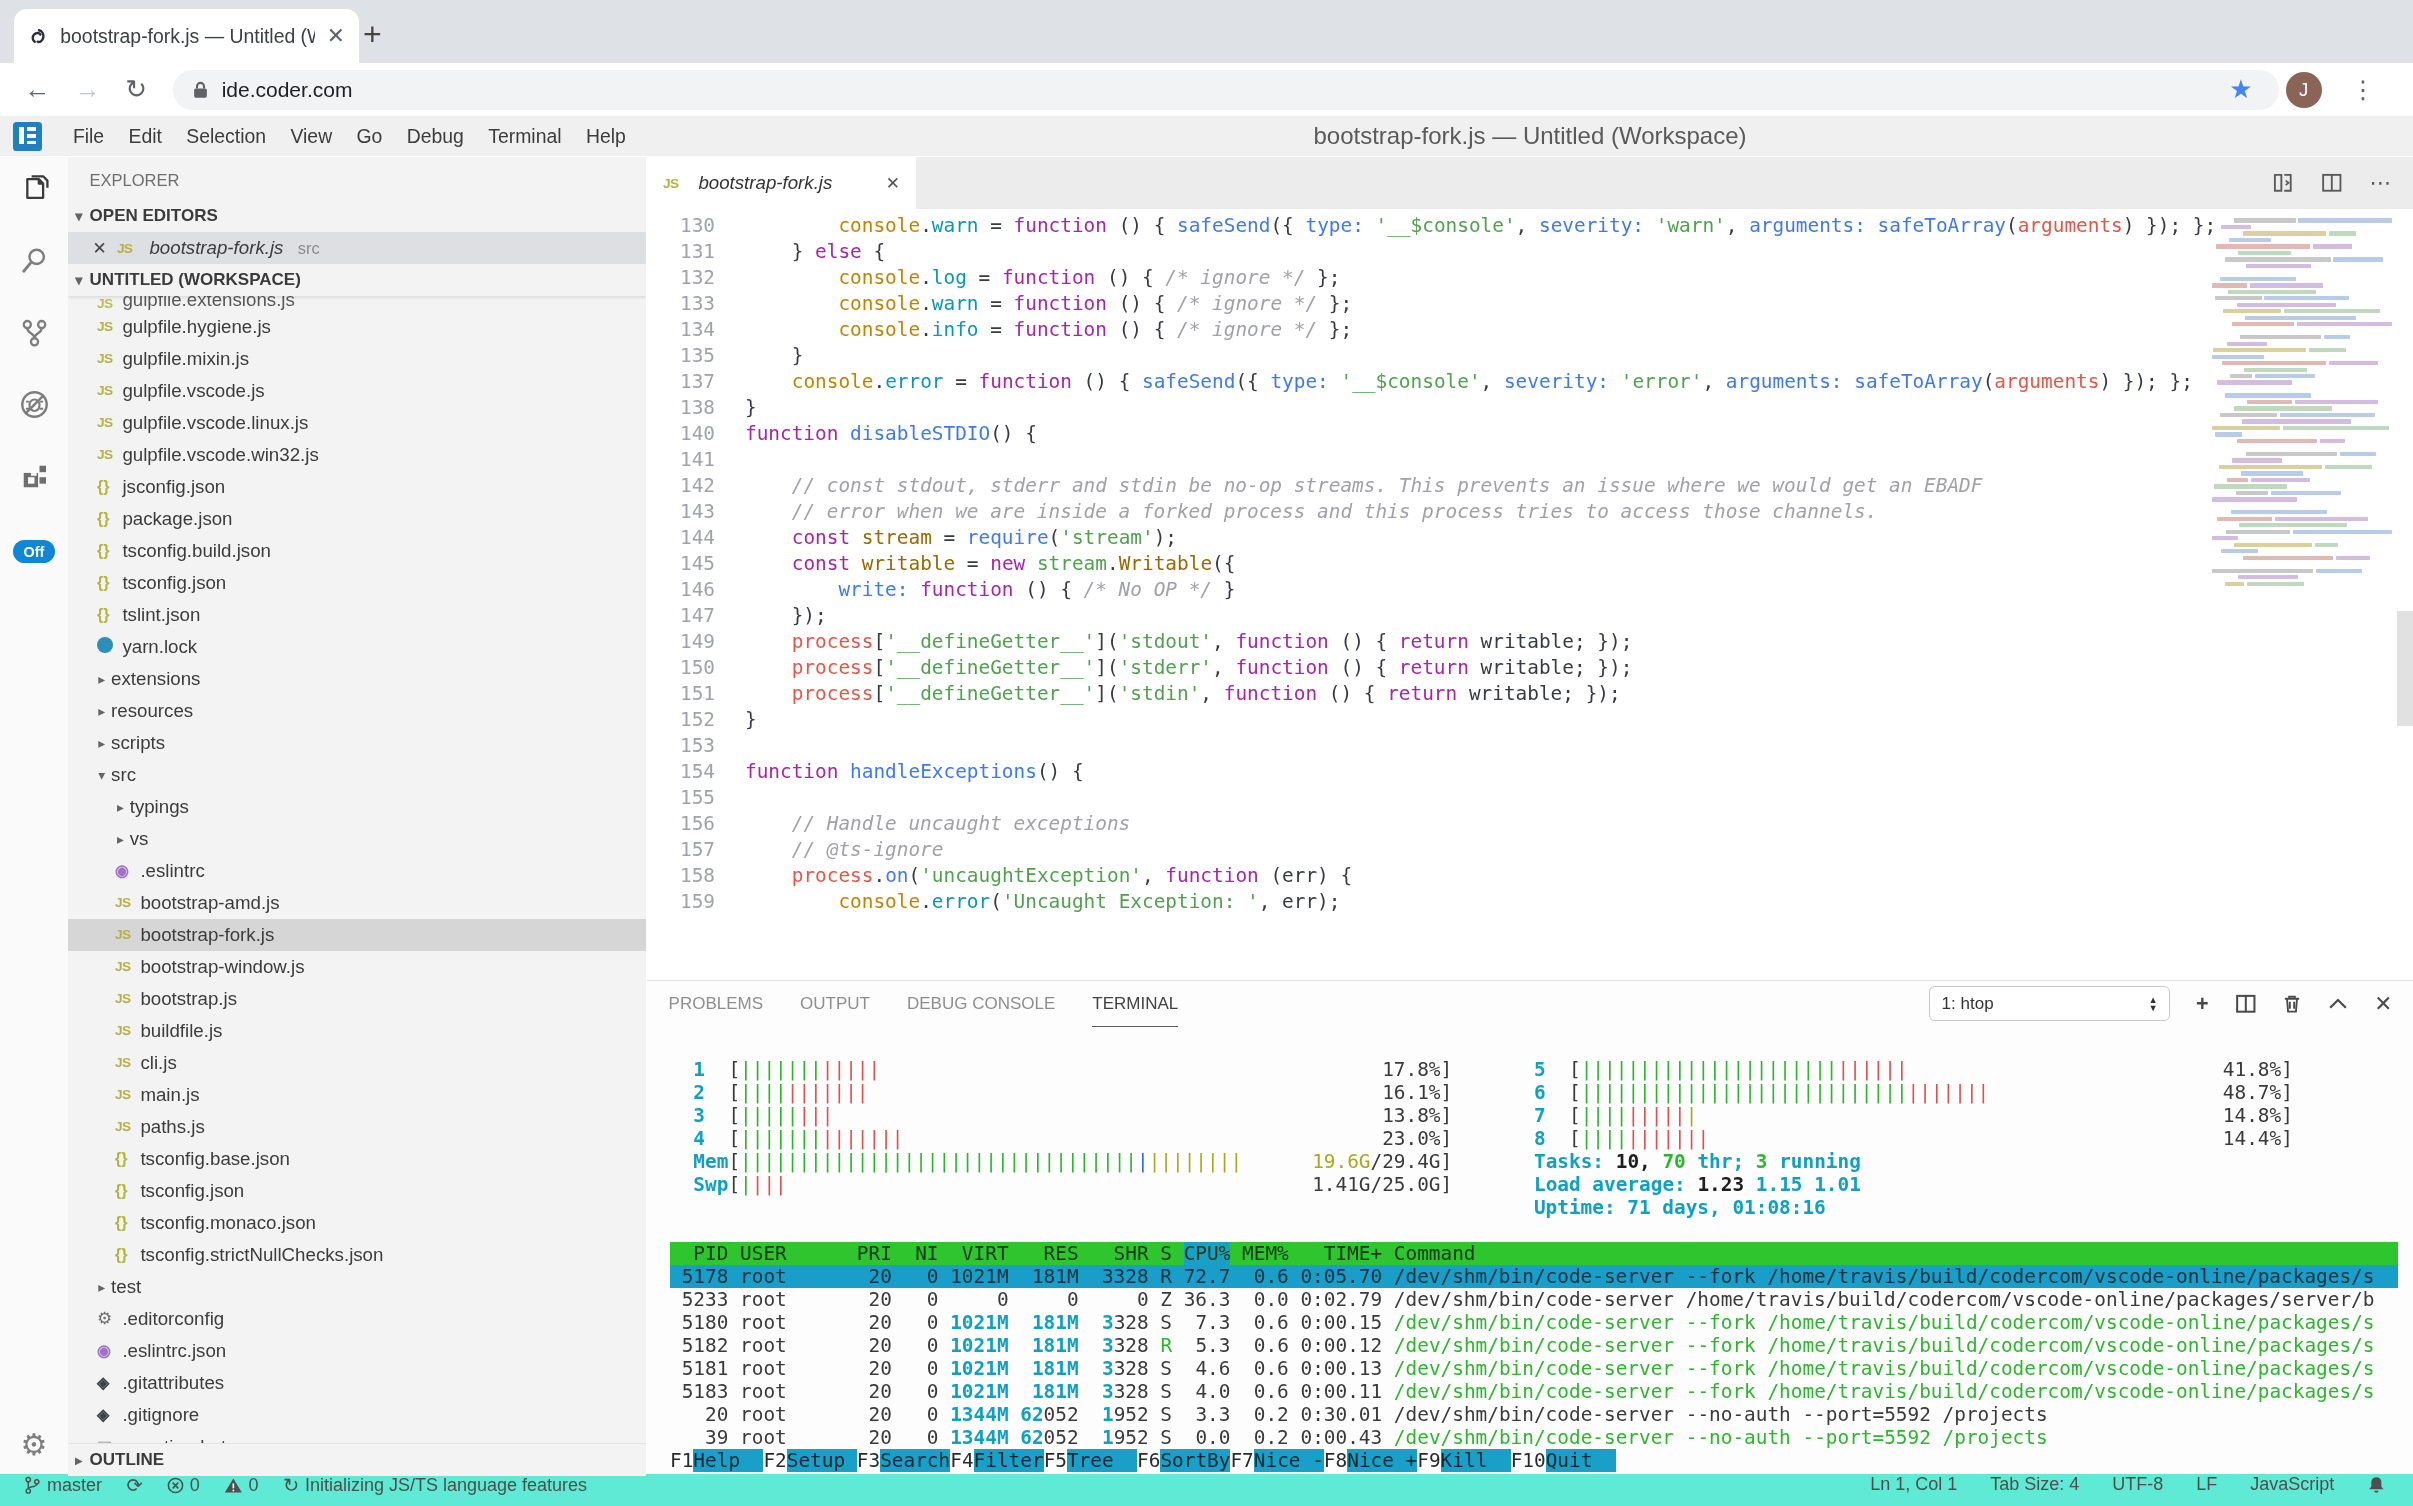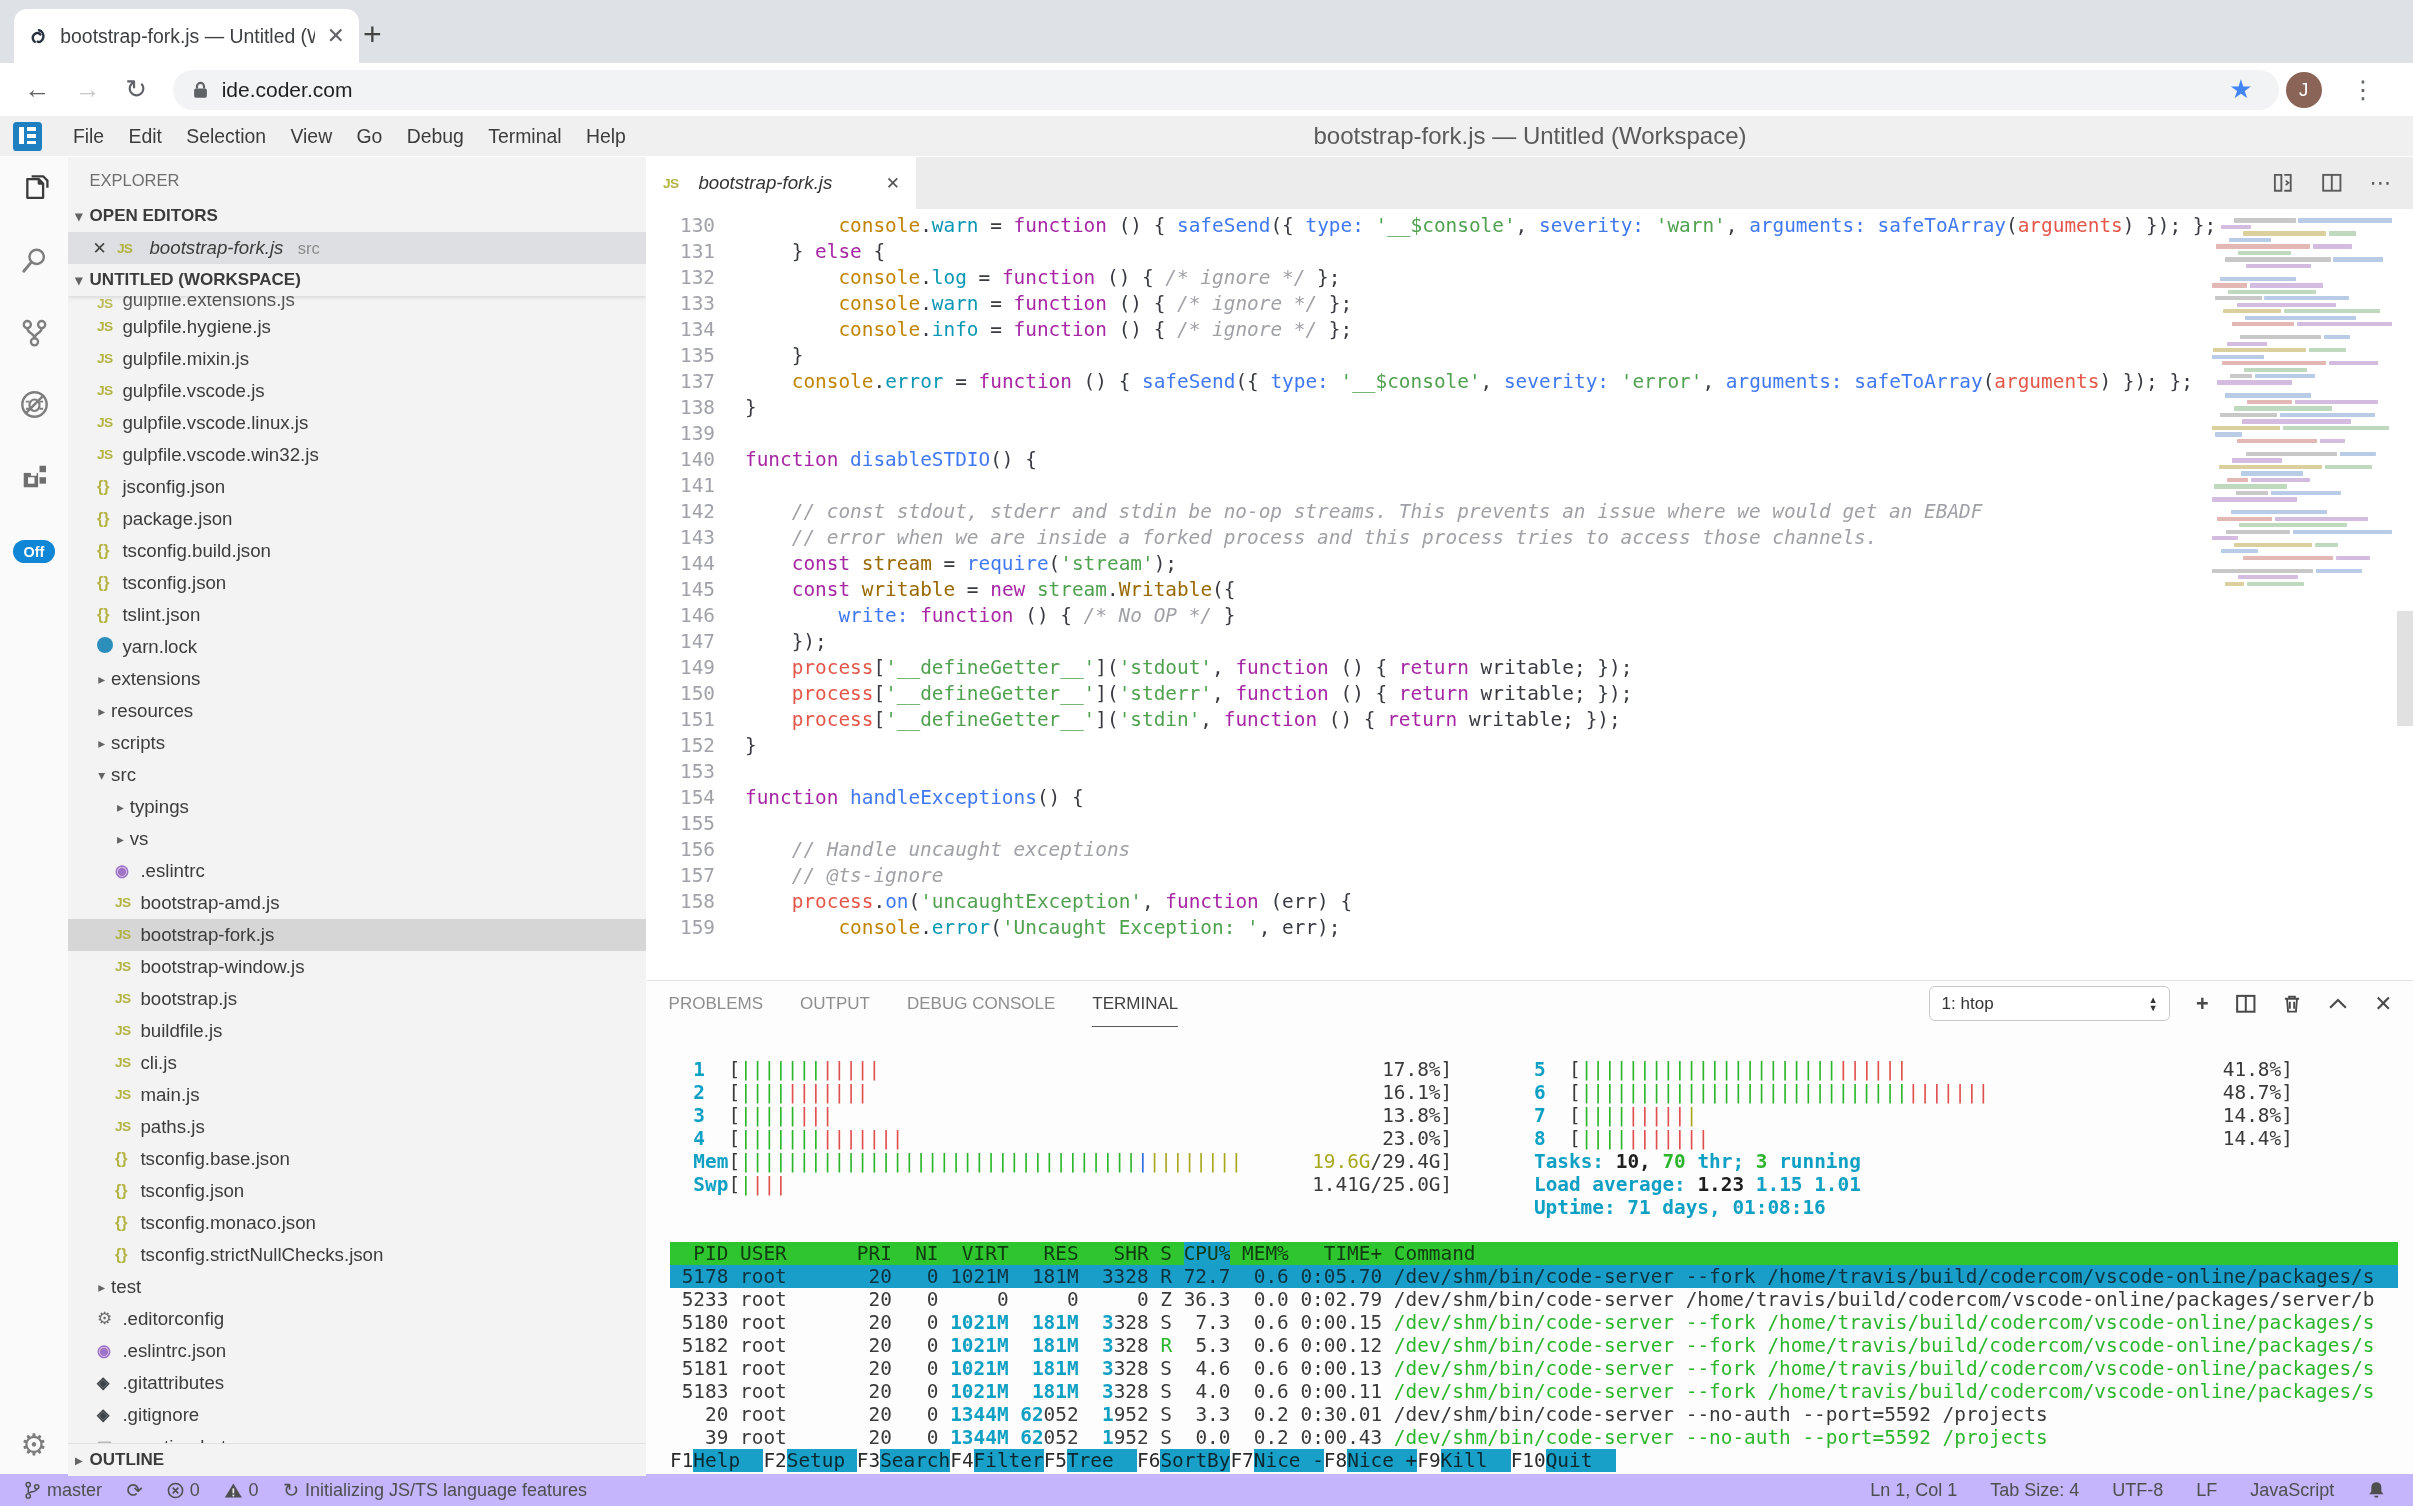--- a/index.html
+++ b/index.html
@@ -100,22 +100,22 @@
             font-family:"DejaVu Sans Mono",monospace;color:#3A3A3A;}
   .tline{height:23px;}
   .bg-green{background:#2FC52F;color:#103A10;}
   .bg-cyan{background:#189EC8;color:#0E3340;}
   .t-c{color:#10A0C4;font-weight:bold;} .t-cb{color:#10A0C4;font-weight:bold;}
   .t-d{color:#3A3A3A;} .t-g{color:#2DB62D;} .t-gb{color:#2DB62D;font-weight:bold;}
   .t-r{color:#E05050;} .t-y{color:#A8A81F;} .t-bl{color:#2B6BE3;} .t-b{color:#1E1E1E;font-weight:bold;}
   .bg-green .t-ths{background:#18A0C8;}
   .t-fk{color:#2A2A2A;} .t-fl{background:#18A0C8;color:#0B2830;}
   
-  #statusbar{position:absolute;left:0;top:1474px;width:100%;height:32px;background:#c4b5fd;
-             display:flex;align-items:center;font-size:18px;color:#4F4F4F;}
+  #statusbar{position:absolute;left:0;top:1474px;width:100%;height:32px;background:#5eead4;
+             display:flex;align-items:flex-start;font-size:18px;color:#4F4F4F;}
   .st-item{display:flex;align-items:center;gap:5.7px;margin-left:24.4px;}
   #st-right{margin-left:auto;display:flex;align-items:center;gap:33px;padding-right:27px;}
   svg.icn{display:block;}
 </style>
 </head>
 <body>
 
 <div id="tabstrip">
   <div class="btab">
     <svg class="icn" width="20" height="20" viewBox="0 0 28 28">
@@ -398,21 +398,20 @@
   <div id="editor">
     <div id="code-lines">
         <div class="codeline"><span class="ln">130</span><span><span class="tk-pl">        </span><span class="tk-obj">console</span><span class="tk-pl">.</span><span class="tk-mth">warn</span><span class="tk-pl"> = </span><span class="tk-kw">function</span><span class="tk-pl"> () { </span><span class="tk-fn">safeSend</span><span class="tk-pl">({ </span><span class="tk-fn">type:</span><span class="tk-pl"> </span><span class="tk-str">'__$console'</span><span class="tk-pl">, </span><span class="tk-fn">severity:</span><span class="tk-pl"> </span><span class="tk-str">'warn'</span><span class="tk-pl">, </span><span class="tk-fn">arguments:</span><span class="tk-pl"> </span><span class="tk-fn">safeToArray</span><span class="tk-pl">(</span><span class="tk-red">arguments</span><span class="tk-pl">) }); };</span></span></div>
         <div class="codeline"><span class="ln">131</span><span><span class="tk-pl">    } </span><span class="tk-kw">else</span><span class="tk-pl"> {</span></span></div>
         <div class="codeline"><span class="ln">132</span><span><span class="tk-pl">        </span><span class="tk-obj">console</span><span class="tk-pl">.</span><span class="tk-mth">log</span><span class="tk-pl"> = </span><span class="tk-kw">function</span><span class="tk-pl"> () { </span><span class="tk-com">/* ignore */</span><span class="tk-pl"> };</span></span></div>
         <div class="codeline"><span class="ln">133</span><span><span class="tk-pl">        </span><span class="tk-obj">console</span><span class="tk-pl">.</span><span class="tk-mth">warn</span><span class="tk-pl"> = </span><span class="tk-kw">function</span><span class="tk-pl"> () { </span><span class="tk-com">/* ignore */</span><span class="tk-pl"> };</span></span></div>
         <div class="codeline"><span class="ln">134</span><span><span class="tk-pl">        </span><span class="tk-obj">console</span><span class="tk-pl">.</span><span class="tk-mth">info</span><span class="tk-pl"> = </span><span class="tk-kw">function</span><span class="tk-pl"> () { </span><span class="tk-com">/* ignore */</span><span class="tk-pl"> };</span></span></div>
         <div class="codeline"><span class="ln">135</span><span><span class="tk-pl">    }</span></span></div>
         <div class="codeline"><span class="ln">137</span><span><span class="tk-pl">    </span><span class="tk-obj">console</span><span class="tk-pl">.</span><span class="tk-mth">error</span><span class="tk-pl"> = </span><span class="tk-kw">function</span><span class="tk-pl"> () { </span><span class="tk-fn">safeSend</span><span class="tk-pl">({ </span><span class="tk-fn">type:</span><span class="tk-pl"> </span><span class="tk-str">'__$console'</span><span class="tk-pl">, </span><span class="tk-fn">severity:</span><span class="tk-pl"> </span><span class="tk-str">'error'</span><span class="tk-pl">, </span><span class="tk-fn">arguments:</span><span class="tk-pl"> </span><span class="tk-fn">safeToArray</span><span class="tk-pl">(</span><span class="tk-red">arguments</span><span class="tk-pl">) }); };</span></span></div>
         <div class="codeline"><span class="ln">138</span><span><span class="tk-pl">}</span></span></div>
-        <div class="codeline"><span class="ln">139</span><span></span></div>
         <div class="codeline"><span class="ln">140</span><span><span class="tk-kw">function</span><span class="tk-pl"> </span><span class="tk-fn">disableSTDIO</span><span class="tk-pl">() {</span></span></div>
         <div class="codeline"><span class="ln">141</span><span></span></div>
         <div class="codeline"><span class="ln">142</span><span><span class="tk-pl">    </span><span class="tk-com">// const stdout, stderr and stdin be no-op streams. This prevents an issue where we would get an EBADF</span></span></div>
         <div class="codeline"><span class="ln">143</span><span><span class="tk-pl">    </span><span class="tk-com">// error when we are inside a forked process and this process tries to access those channels.</span></span></div>
         <div class="codeline"><span class="ln">144</span><span><span class="tk-pl">    </span><span class="tk-kw">const</span><span class="tk-pl"> </span><span class="tk-var">stream</span><span class="tk-pl"> = </span><span class="tk-fn">require</span><span class="tk-pl">(</span><span class="tk-str">'stream'</span><span class="tk-pl">);</span></span></div>
         <div class="codeline"><span class="ln">145</span><span><span class="tk-pl">    </span><span class="tk-kw">const</span><span class="tk-pl"> </span><span class="tk-var">writable</span><span class="tk-pl"> = </span><span class="tk-kw">new</span><span class="tk-pl"> </span><span class="tk-str">stream</span><span class="tk-pl">.</span><span class="tk-var">Writable</span><span class="tk-pl">({</span></span></div>
         <div class="codeline"><span class="ln">146</span><span><span class="tk-pl">        </span><span class="tk-fn">write:</span><span class="tk-pl"> </span><span class="tk-kw">function</span><span class="tk-pl"> () { </span><span class="tk-com">/* No OP */</span><span class="tk-pl"> }</span></span></div>
         <div class="codeline"><span class="ln">147</span><span><span class="tk-pl">    });</span></span></div>
         <div class="codeline"><span class="ln">149</span><span><span class="tk-pl">    </span><span class="tk-red">process</span><span class="tk-pl">[</span><span class="tk-str">'__defineGetter__'</span><span class="tk-pl">](</span><span class="tk-str">'stdout'</span><span class="tk-pl">, </span><span class="tk-kw">function</span><span class="tk-pl"> () { </span><span class="tk-kw">return</span><span class="tk-pl"> writable; });</span></span></div>
         <div class="codeline"><span class="ln">150</span><span><span class="tk-pl">    </span><span class="tk-red">process</span><span class="tk-pl">[</span><span class="tk-str">'__defineGetter__'</span><span class="tk-pl">](</span><span class="tk-str">'stderr'</span><span class="tk-pl">, </span><span class="tk-kw">function</span><span class="tk-pl"> () { </span><span class="tk-kw">return</span><span class="tk-pl"> writable; });</span></span></div>

